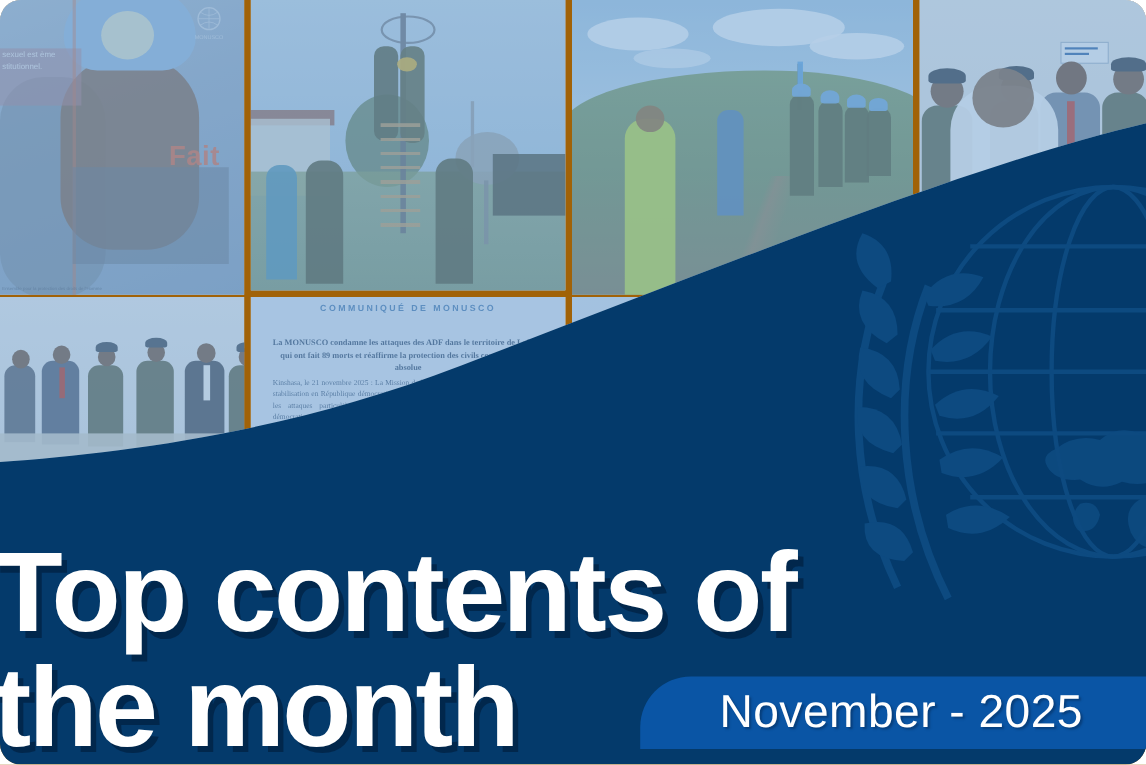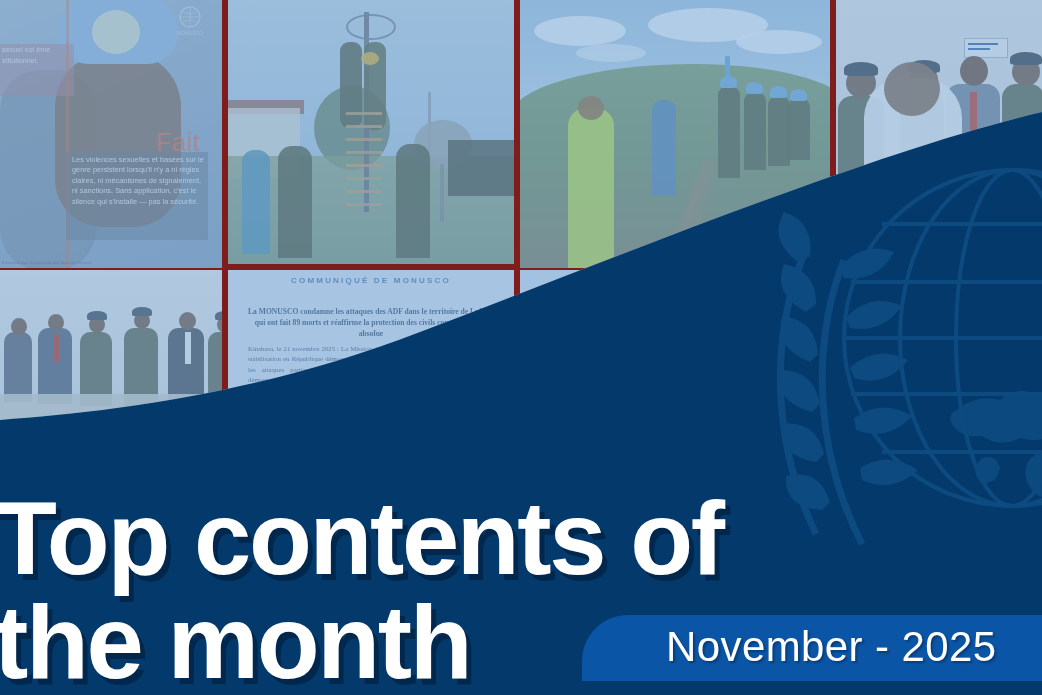--- a/index.html
+++ b/index.html
@@ -4,21 +4,22 @@
 <title>Top contents of the month</title>
 <style>
   html,body{margin:0;padding:0;background:#fff;}
   body{font-family:"Liberation Sans","DejaVu Sans",sans-serif;}
 
   #poster{
     position:relative;
     width:1042px;
     height:695px;
     overflow:hidden;
-    background:#7f1d1d;
+    background:#a16207;
+    border-radius:19px;
   }
 
   
   .collage{
     position:absolute; inset:0;
     display:block;
   }
   .tile{
     position:absolute;
     overflow:hidden;
@@ -42,21 +43,21 @@
     border-radius:60px 60px 42px 42px;background:#8fb6dd;}
   .t1 .beret .em{position:absolute;left:34px;top:20px;width:48px;height:44px;
     border-radius:50%;background:#d9dfc8;opacity:.85;}
   .t1 .face{position:absolute;left:55px;top:52px;width:126px;height:175px;
     border-radius:55px 55px 48px 48px;background:#7d6250;opacity:.85;}
   .t1 .facesh{position:absolute;left:0;top:70px;width:96px;height:200px;
     border-radius:40px;background:#6e7f90;opacity:.55;}
   .t1 .topbar{position:absolute;left:0;top:44px;width:74px;height:52px;
     background:rgba(168,128,140,.55);}
   .t1 .fait{position:absolute;right:22px;top:128px;color:#d96a4a;
-    font-size:25px;font-weight:400;letter-spacing:.5px;opacity:.85;}
+    font-size:25px;font-weight:700;letter-spacing:.5px;opacity:.85;}
   .t1 .quote{position:absolute;left:66px;top:152px;width:142px;height:88px;
     background:rgba(96,112,128,.55);}
   .t1 .qt{position:absolute;left:72px;top:155px;width:132px;
     color:#e7edf4;font-size:7.4px;line-height:10.4px;opacity:.9;}
   .t1 .tt{position:absolute;left:2px;top:44px;width:70px;
     color:#e3e9f1;font-size:7.2px;line-height:11px;opacity:.85;}
   .t1 .unmark{position:absolute;right:10px;top:4px;width:44px;height:34px;opacity:.5;}
   .t1 .credit{position:absolute;left:2px;bottom:3px;color:#44566a;font-size:4px;opacity:.7;}
   .t1 .strip{position:absolute;left:66px;top:0;width:3px;height:268px;background:rgba(200,110,80,.45);}
 
@@ -167,21 +168,21 @@
     position:absolute;
     left:582px;
     top:615px;
     width:470px;
     height:66px;
     background:#0a55a5;
     border-radius:46px 0 0 0;
   }
   .ribbon .dt{
     position:absolute;
-    left:84px;
+    left:72px;
     top:8px;
     color:#ffffff;
     font-size:42px;
     font-weight:400;
     letter-spacing:.4px;
     white-space:nowrap;
     text-shadow:2px 2px 2px rgba(0,20,45,.35);
     font-family:"Liberation Sans","DejaVu Sans",sans-serif;
   }
 </style>
@@ -205,21 +206,20 @@
         <div class="tt">sexuel est
 ème
 stitutionnel.</div>
         <svg class="unmark" viewBox="0 0 44 34">
           <circle cx="22" cy="13" r="10" fill="none" stroke="#e9eff6" stroke-width="1.2"></circle>
           <path d="M12 13h20M22 3v20M14 7q8 6 16 0M14 19q8-6 16 0" fill="none" stroke="#e9eff6" stroke-width=".7"></path>
           <text x="22" y="31" font-size="5" fill="#e9eff6" text-anchor="middle" font-family="Liberation Sans, sans-serif">MONUSCO</text>
         </svg>
         <div class="fait">Fait</div>
         <div class="quote"></div>
-        <div class="qt">Les violences sexuelles et basées sur le genre persistent lorsqu'il n'y a ni règles claires, ni mécanismes de signalement, ni sanctions. Sans application, c'est le silence qui s'installe — pas la sécurité.</div>
         <div class="credit">Ensemble pour la protection des droits de l'Homme</div>
       </div>
     </div>
 
     <div class="tile t2">
       <div class="ph">
         <div class="sky"></div>
         <div class="tree"></div>
         <div class="roof"></div>
         <div class="house"></div>

